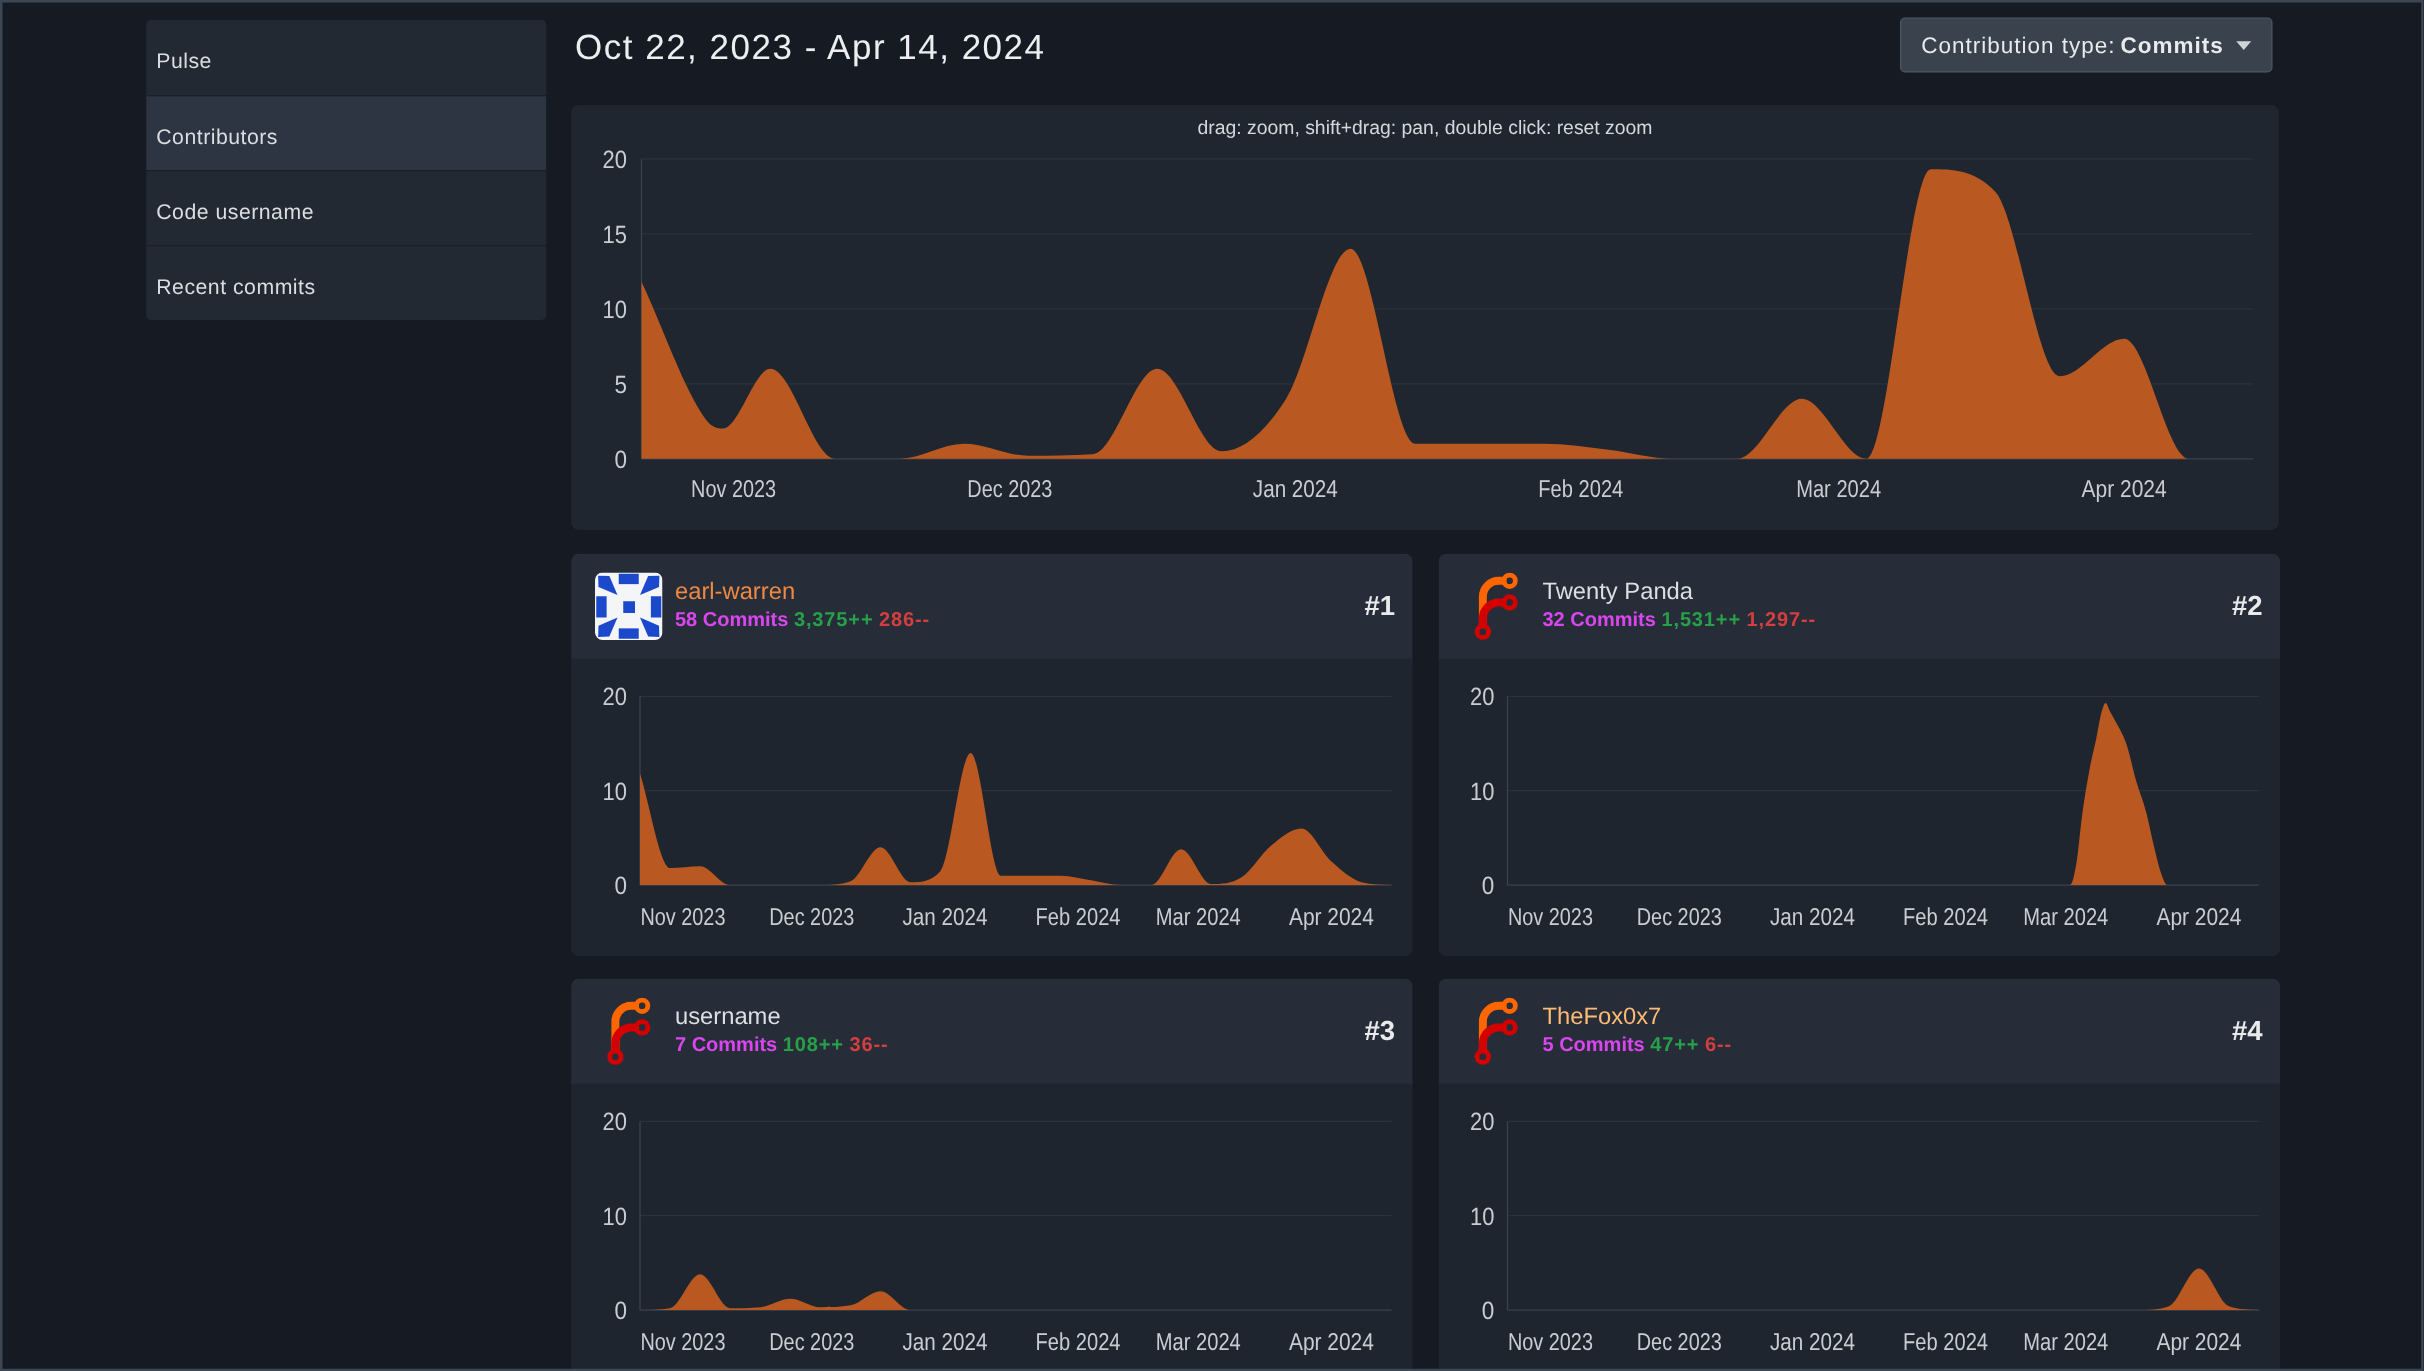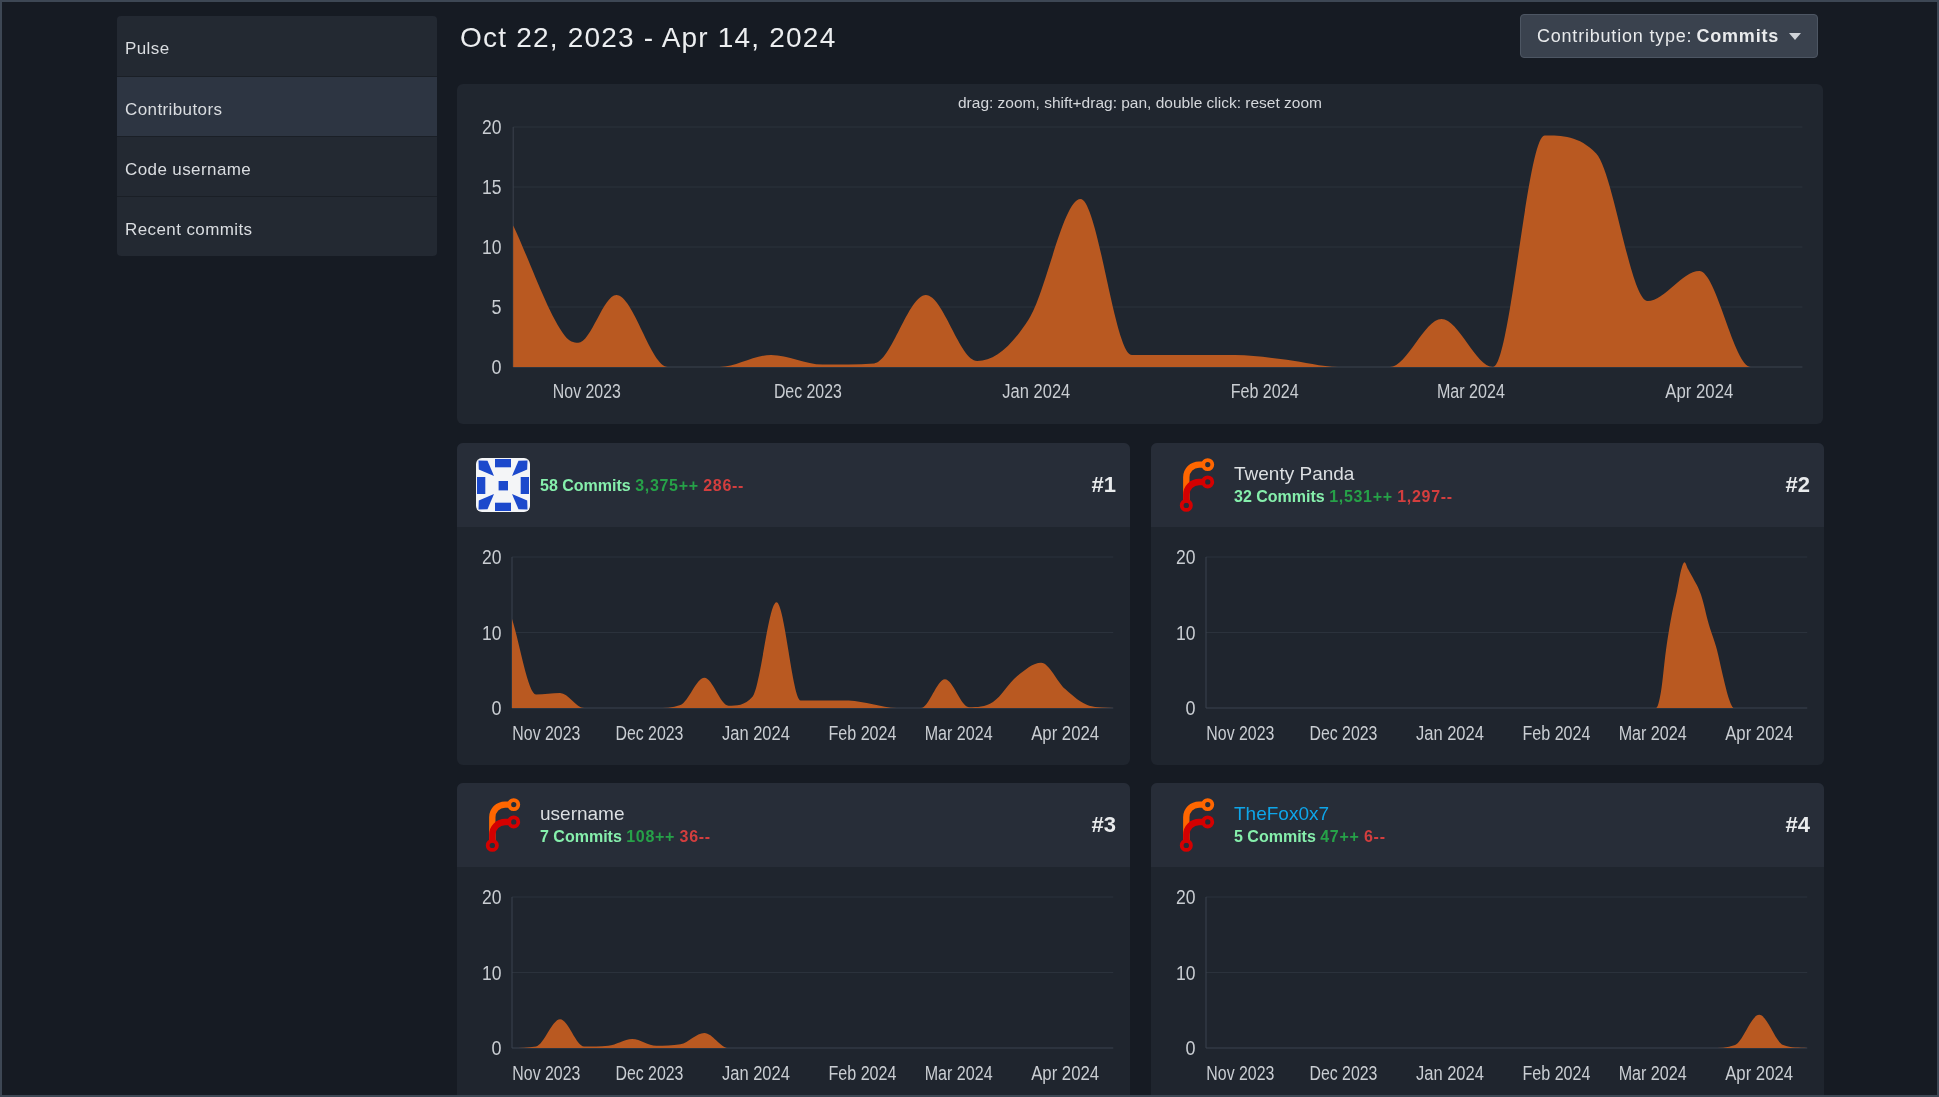--- a/index.html
+++ b/index.html
@@ -46,21 +46,21 @@
   position:absolute; width:673px; height:322px; background:#1f252e; border-radius:6px; overflow:hidden;
 }
 .card-head {
   height:84px; background:#272d38; display:flex; align-items:center; padding:0 14px 0 19px;
 }
 .avatar { width:54px; height:54px; }
 .avatar svg { display:block; }
 .uinfo { margin-left:10px; flex:1; }
 .uname { font-size:19px; line-height:22px; }
 .ustats { font-size:16px; line-height:20px; margin-top:2px; }
-.cw { color:#86efac; }
+.cw { color:#d946ef; }
 .cg { color:#26a148; letter-spacing:0.7px; }
 .cr { color:#d33e3e; letter-spacing:0.7px; }
 .rank { font-size:22px; font-weight:bold; color:#e8eaec; }
 svg.charts { position:absolute; left:0; top:0; }
 svg.charts text { font-family:"Liberation Sans",sans-serif; }
 </style></head>
 <body>
 <div class="menu">
   <div class="item">Pulse</div>
   <div class="item active">Contributors</div>
@@ -83,20 +83,21 @@
 <polygon points="51.5,51.5 42.5,51.2 36,36 51.2,42.5"></polygon>
 <rect x="19" y="1" width="16" height="8.3"></rect>
 <rect x="19" y="44.7" width="16" height="8.3"></rect>
 <rect x="1" y="19" width="8.3" height="17"></rect>
 <rect x="44.7" y="19" width="8.3" height="17"></rect>
 <rect x="22.6" y="23" width="9.4" height="9.4"></rect>
 </g>
 </svg>
       </div>
     <div class="uinfo">
+      <div class="uname" style="color:#ee8843;">earl-warren</div>
       <div class="ustats"><b class="cw">58 Commits</b> <b class="cg">3,375++</b> <b class="cr">286--</b></div>
     </div>
     <div class="rank">#1</div>
   </div>
 </div>
 <div class="card" style="left:1151px;top:443px;">
   <div class="card-head">
     <div class="avatar">
         <svg width="54" height="54" viewBox="0 0 212 212">
 <g fill="none" transform="translate(6,6)">
@@ -142,21 +143,21 @@
 <g fill="none" transform="translate(6,6)">
 <path d="M58 168 V70 a50 50 0 0 1 50-50 h24" stroke="#ff6600" stroke-width="25"></path>
 <path d="M58 168 v-30 a50 50 0 0 1 50-50 h24" stroke="#d40000" stroke-width="25"></path>
 <circle cx="142" cy="20" r="18" stroke="#ff6600" stroke-width="15"></circle>
 <circle cx="142" cy="88" r="18" stroke="#d40000" stroke-width="15"></circle>
 <circle cx="58" cy="180" r="18" stroke="#d40000" stroke-width="15"></circle>
 </g>
 </svg>
       </div>
     <div class="uinfo">
-      <div class="uname" style="color:#0ea5e9;">TheFox0x7</div>
+      <div class="uname" style="color:#fdba74;">TheFox0x7</div>
       <div class="ustats"><b class="cw">5 Commits</b> <b class="cg">47++</b> <b class="cr">6--</b></div>
     </div>
     <div class="rank">#4</div>
   </div>
 </div>
 <svg class="charts" width="1939" height="1097" viewBox="0 0 1939 1097">
 <line x1="513.2" y1="127.0" x2="1802.45" y2="127.0" stroke="#2b323c" stroke-width="1"></line>
 <line x1="513.2" y1="187.0" x2="1802.45" y2="187.0" stroke="#2b323c" stroke-width="1"></line>
 <line x1="513.2" y1="247.0" x2="1802.45" y2="247.0" stroke="#2b323c" stroke-width="1"></line>
 <line x1="513.2" y1="307.0" x2="1802.45" y2="307.0" stroke="#2b323c" stroke-width="1"></line>

